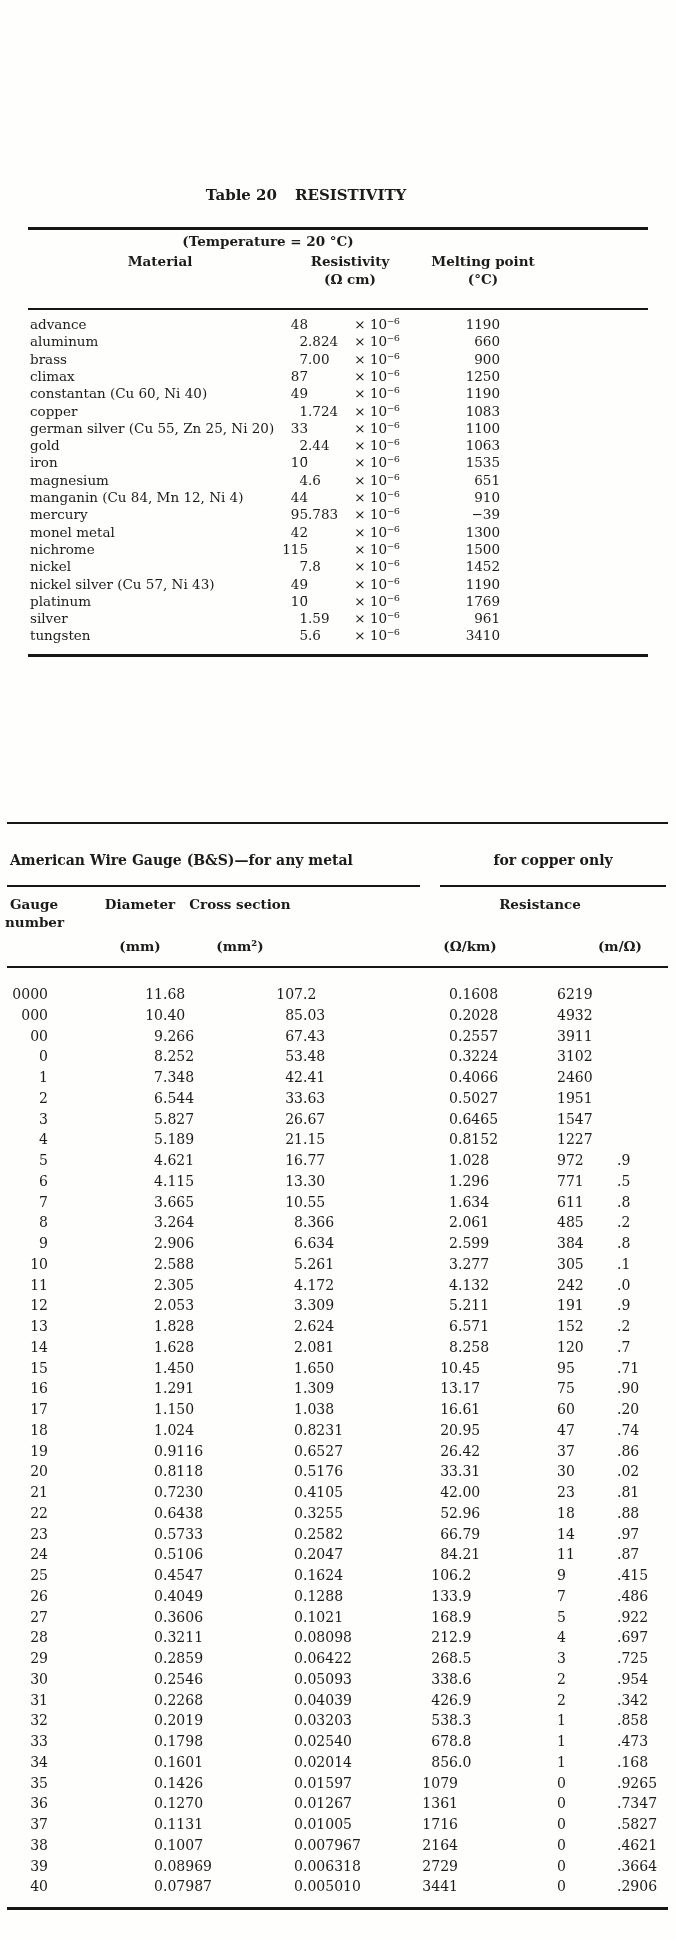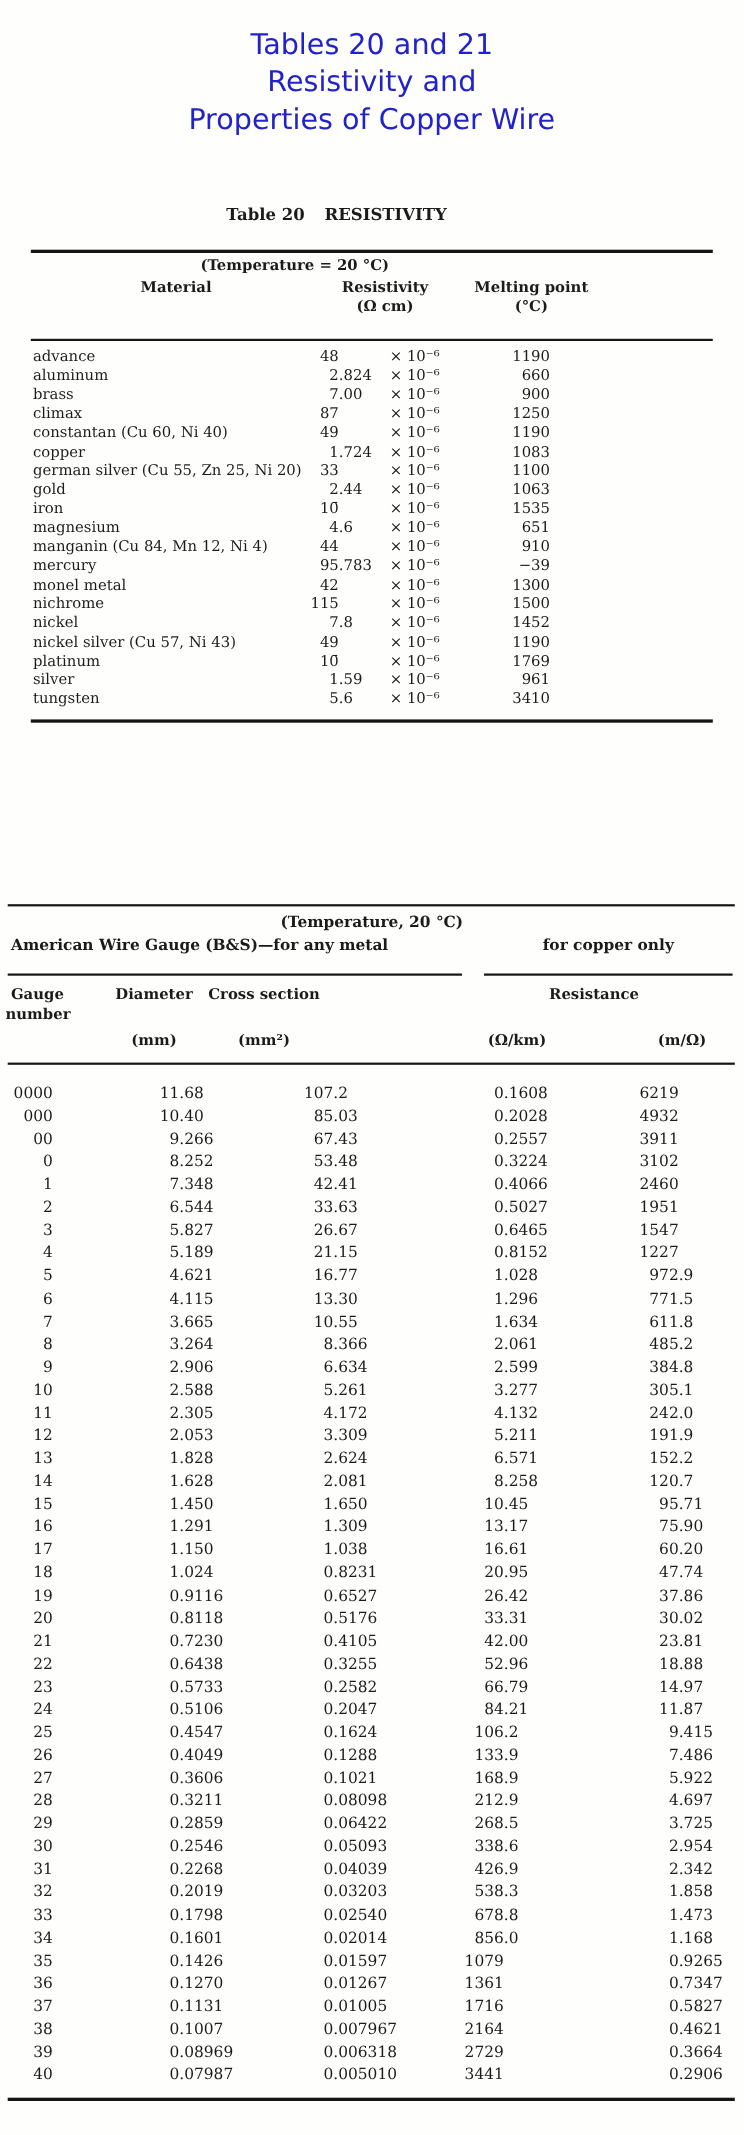--- a/index.html
+++ b/index.html
@@ -50,32 +50,27 @@
   .c{position:absolute;white-space:nowrap;}
   .mat{left:30px;width:250px;text-align:left;}
   .ri{left:238px;width:70px;text-align:right;}
   .rf{left:308px;width:34px;text-align:left;}
   .rm{left:342px;width:70px;text-align:center;}
   .me{left:400px;width:100px;text-align:right;}
   .g {left:5px;width:43px;text-align:right;}
   .d1{left:105px;width:58px;text-align:right;} .d2{left:163px;width:62px;text-align:left;}
   .x1{left:243px;width:60px;text-align:right;} .x2{left:303px;width:64px;text-align:left;}
   .k1{left:398px;width:60px;text-align:right;} .k2{left:458px;width:60px;text-align:left;}
-  .m1{left:557px;width:60px;text-align:right;} .m2{left:617px;width:59px;text-align:left;}
+  .m1{left:557px;width:60px;text-align:left;} .m2{left:617px;width:59px;text-align:left;}
 </style>
 </head>
 <body>
 
 <div id="page">
 
-  <div id="title" style="color: rgb(34, 34, 203);">
-    <div>Tables 20 and 21</div>
-    <div>Resistivity and</div>
-    <div>Properties of Copper Wire</div>
-  </div>
 
   <div class="caption" id="t20-caption">
     <span>Table 20</span><span class="cap-gap"></span><span>RESISTIVITY</span>
   </div>
 
   <div class="rule" id="t20-rule-top"></div>
   <div class="hd" id="t20-temp">(Temperature = 20 °C)</div>
   <div class="hd" id="t20-h-material">Material</div>
   <div class="hd" id="t20-h-res">Resistivity</div>
   <div class="hd" id="t20-h-resu">(Ω cm)</div>
@@ -216,21 +211,20 @@
         <span class="c rf">.6</span>
         <span class="c rm">× 10⁻⁶</span>
         <span class="c me">3410</span>
       </div>
     </div>
 
   <div class="rule" id="t20-rule-bottom"></div>
 
 
   <div class="rule" id="t21-rule-top"></div>
-  <div class="hd" id="t21-temp">(Temperature, 20 °C)</div>
   <div class="hd" id="t21-group-left">American Wire Gauge (B&amp;S)—for any metal</div>
   <div class="hd" id="t21-group-right">for copper only</div>
   <div class="rule" id="t21-rule-groupL"></div>
   <div class="rule" id="t21-rule-groupR"></div>
   <div class="hd" id="t21-h-gauge1">Gauge</div>
   <div class="hd" id="t21-h-gauge2">number</div>
   <div class="hd" id="t21-h-dia">Diameter</div>
   <div class="hd" id="t21-h-cross">Cross section</div>
   <div class="hd" id="t21-h-resist">Resistance</div>
   <div class="hd" id="t21-u-mm">(mm)</div>

